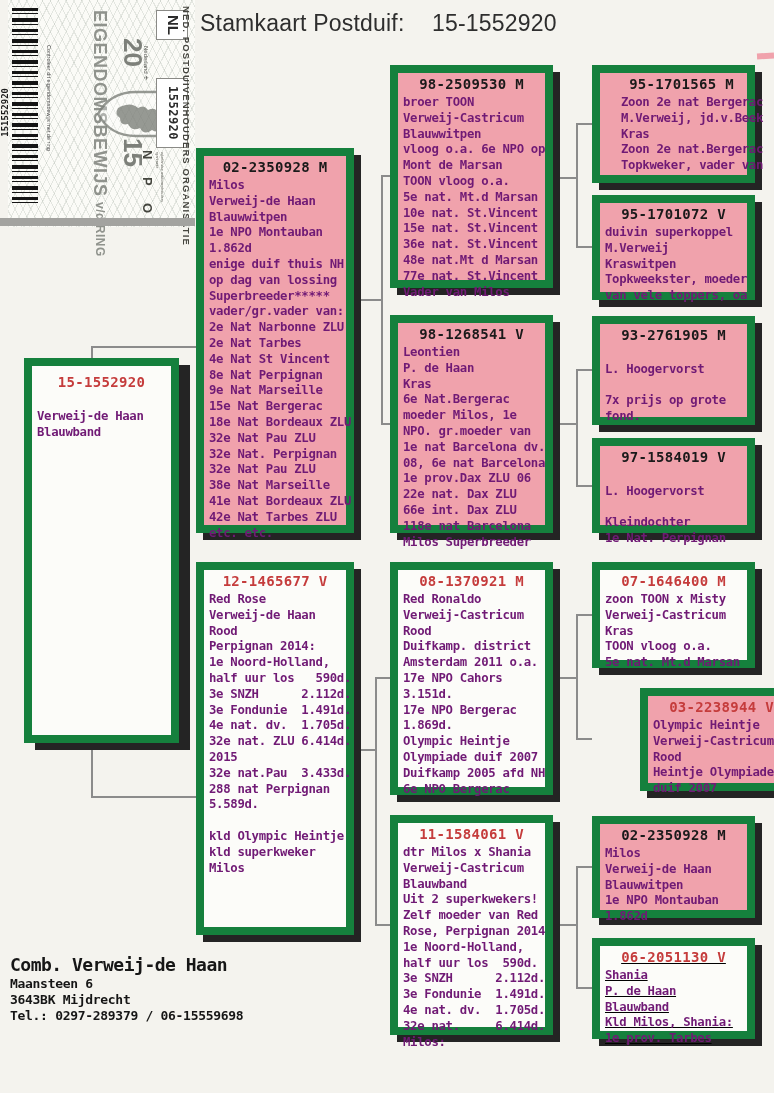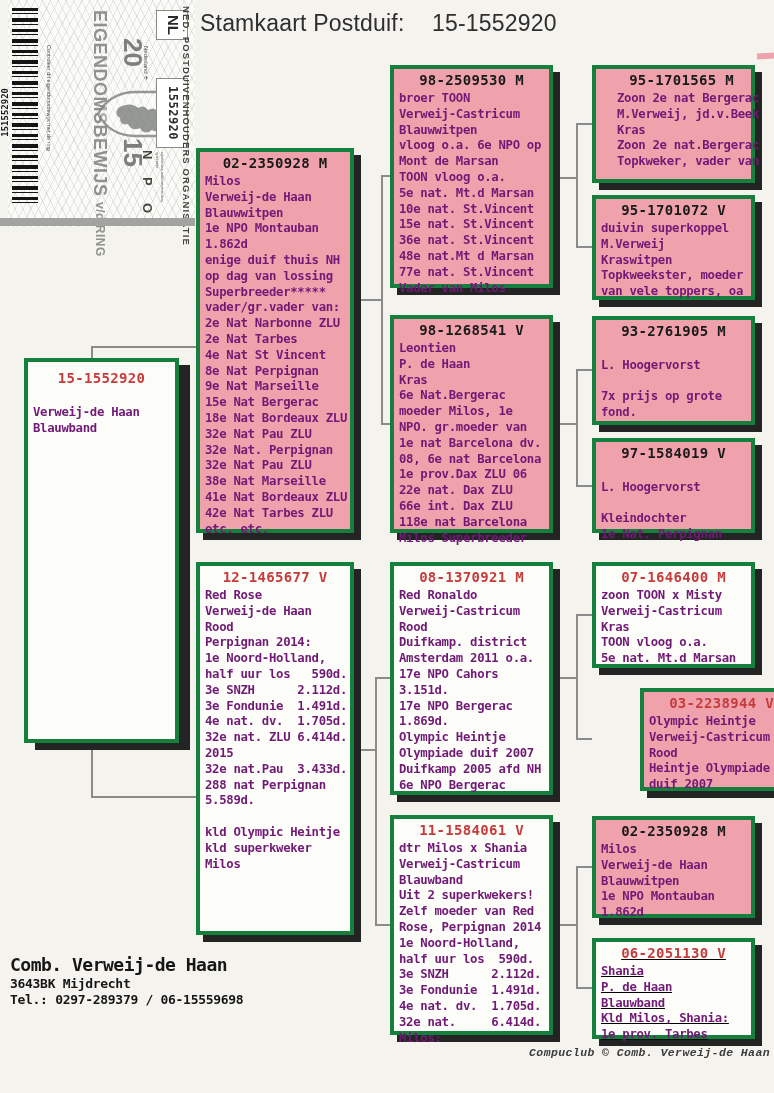--- a/index.html
+++ b/index.html
@@ -1,19 +1,19 @@
 <!DOCTYPE html>
 <html><head>
 <meta charset="utf-8">
 <style>
   html,body{margin:0;padding:0;background:#e8e7e2;}
   .page{position:relative;width:774px;height:1093px;background:#f4f3ee;overflow:hidden;
         font-family:"DejaVu Sans Mono",monospace;}
   
-  .box{position:absolute;border:4px solid #15803d;box-shadow:7px 7px 0 #242424;box-sizing:border-box;}
+  .box{position:absolute;border:8px solid #15803d;box-shadow:7px 7px 0 #242424;box-sizing:border-box;}
   .pink{background:#f0a2ac;}
   .white{background:#fcfcf9;}
   .bh{text-align:center;font:700 14px/19px "DejaVu Sans Mono",monospace;padding-top:2px;letter-spacing:.3px;}
   .hdr-black{color:#1a1a1a;}
   .hdr-red{color:#c53c3c;}
   .bt{font:600 12.3px/15.8px "DejaVu Sans Mono",monospace;color:#701a75;white-space:pre;
       padding:1px 0 0 5px;letter-spacing:-.3px;}
   .b-subject{left:24px;top:358px;width:155px;height:385px;box-shadow:11px 7px 0 #242424;}
   .b-subject .bh{padding-top:7px;}
   .b-f  {left:196px;top:148px;width:158px;height:385px;}
@@ -300,19 +300,19 @@
     <div class="bh hdr-red">06-2051130 V</div>
     <div class="bt">Shania
 P. de Haan
 Blauwband
 Kld Milos, Shania:
 1e prov. Tarbes</div>
   </div>
 
   <div class="owner">
     <div class="oname">Comb. Verweij-de Haan</div>
+    <div class="oline">Maansteen 6</div>
     <div class="oline">3643BK  Mijdrecht</div>
     <div class="oline">Tel.: 0297-289379 / 06-15559698</div>
   </div>
 
-  <div class="credit">Compuclub © Comb. Verweij-de Haan</div>
 
 </div>
 
 </body></html>

